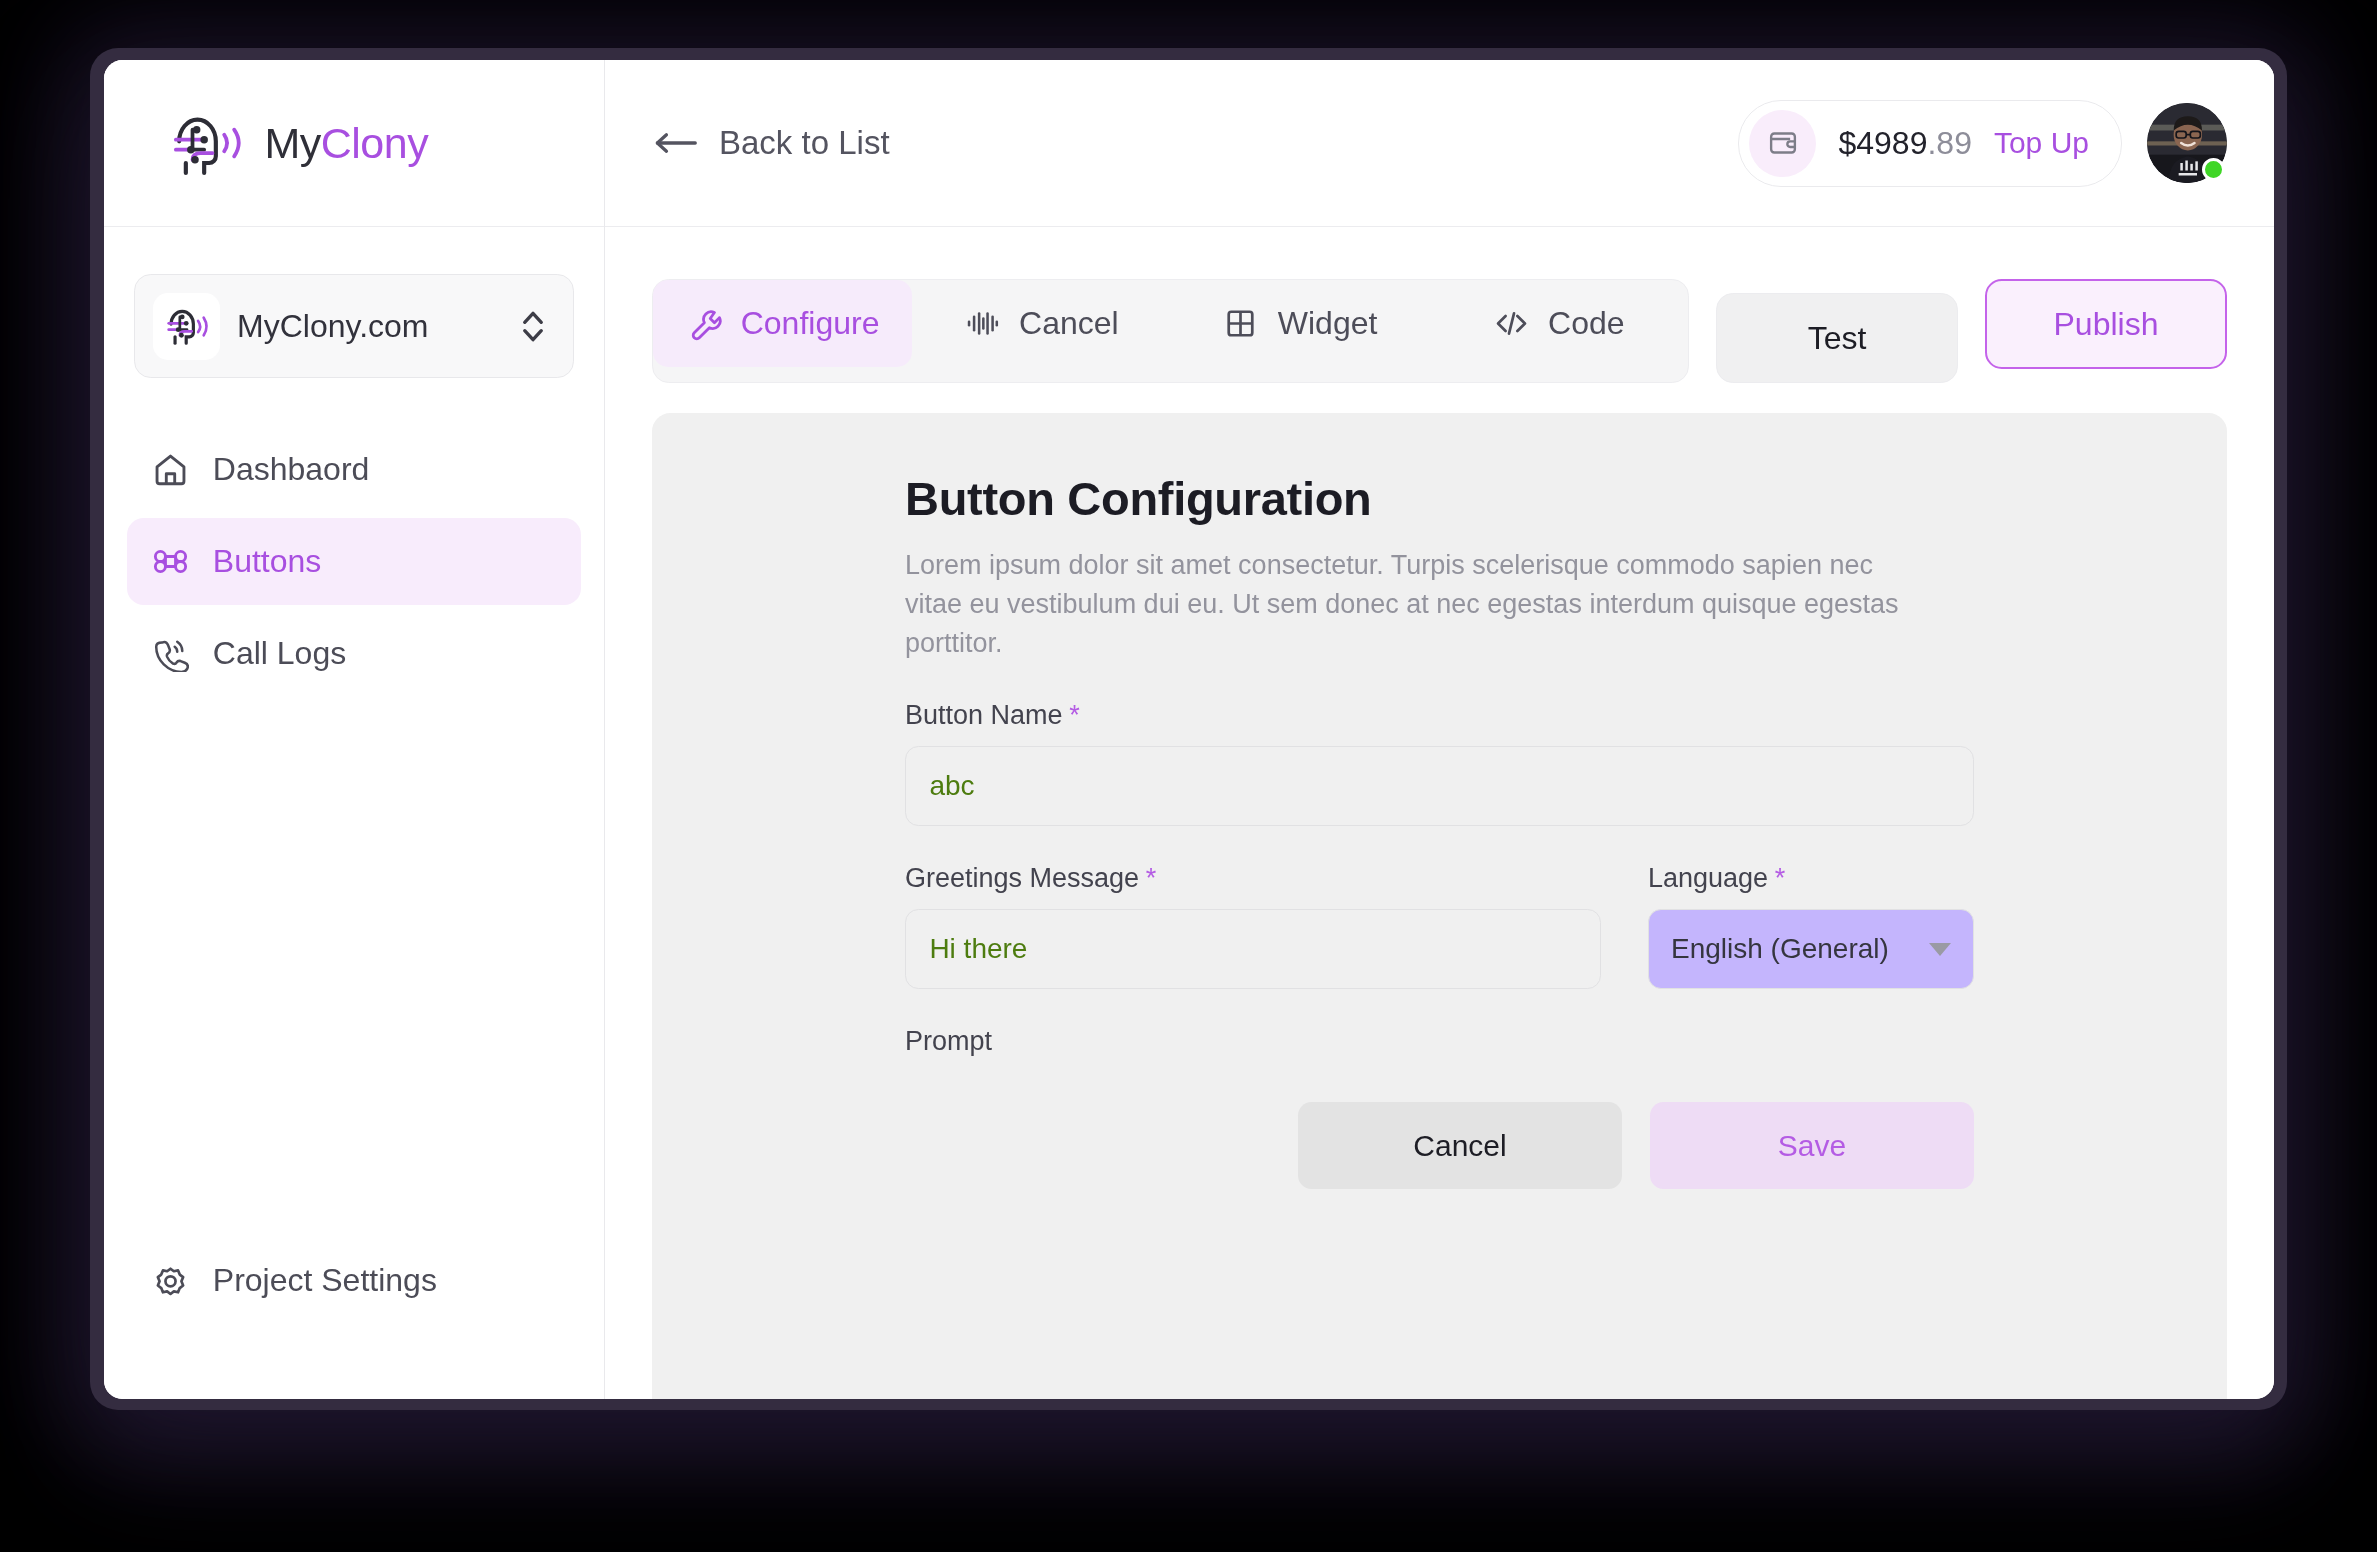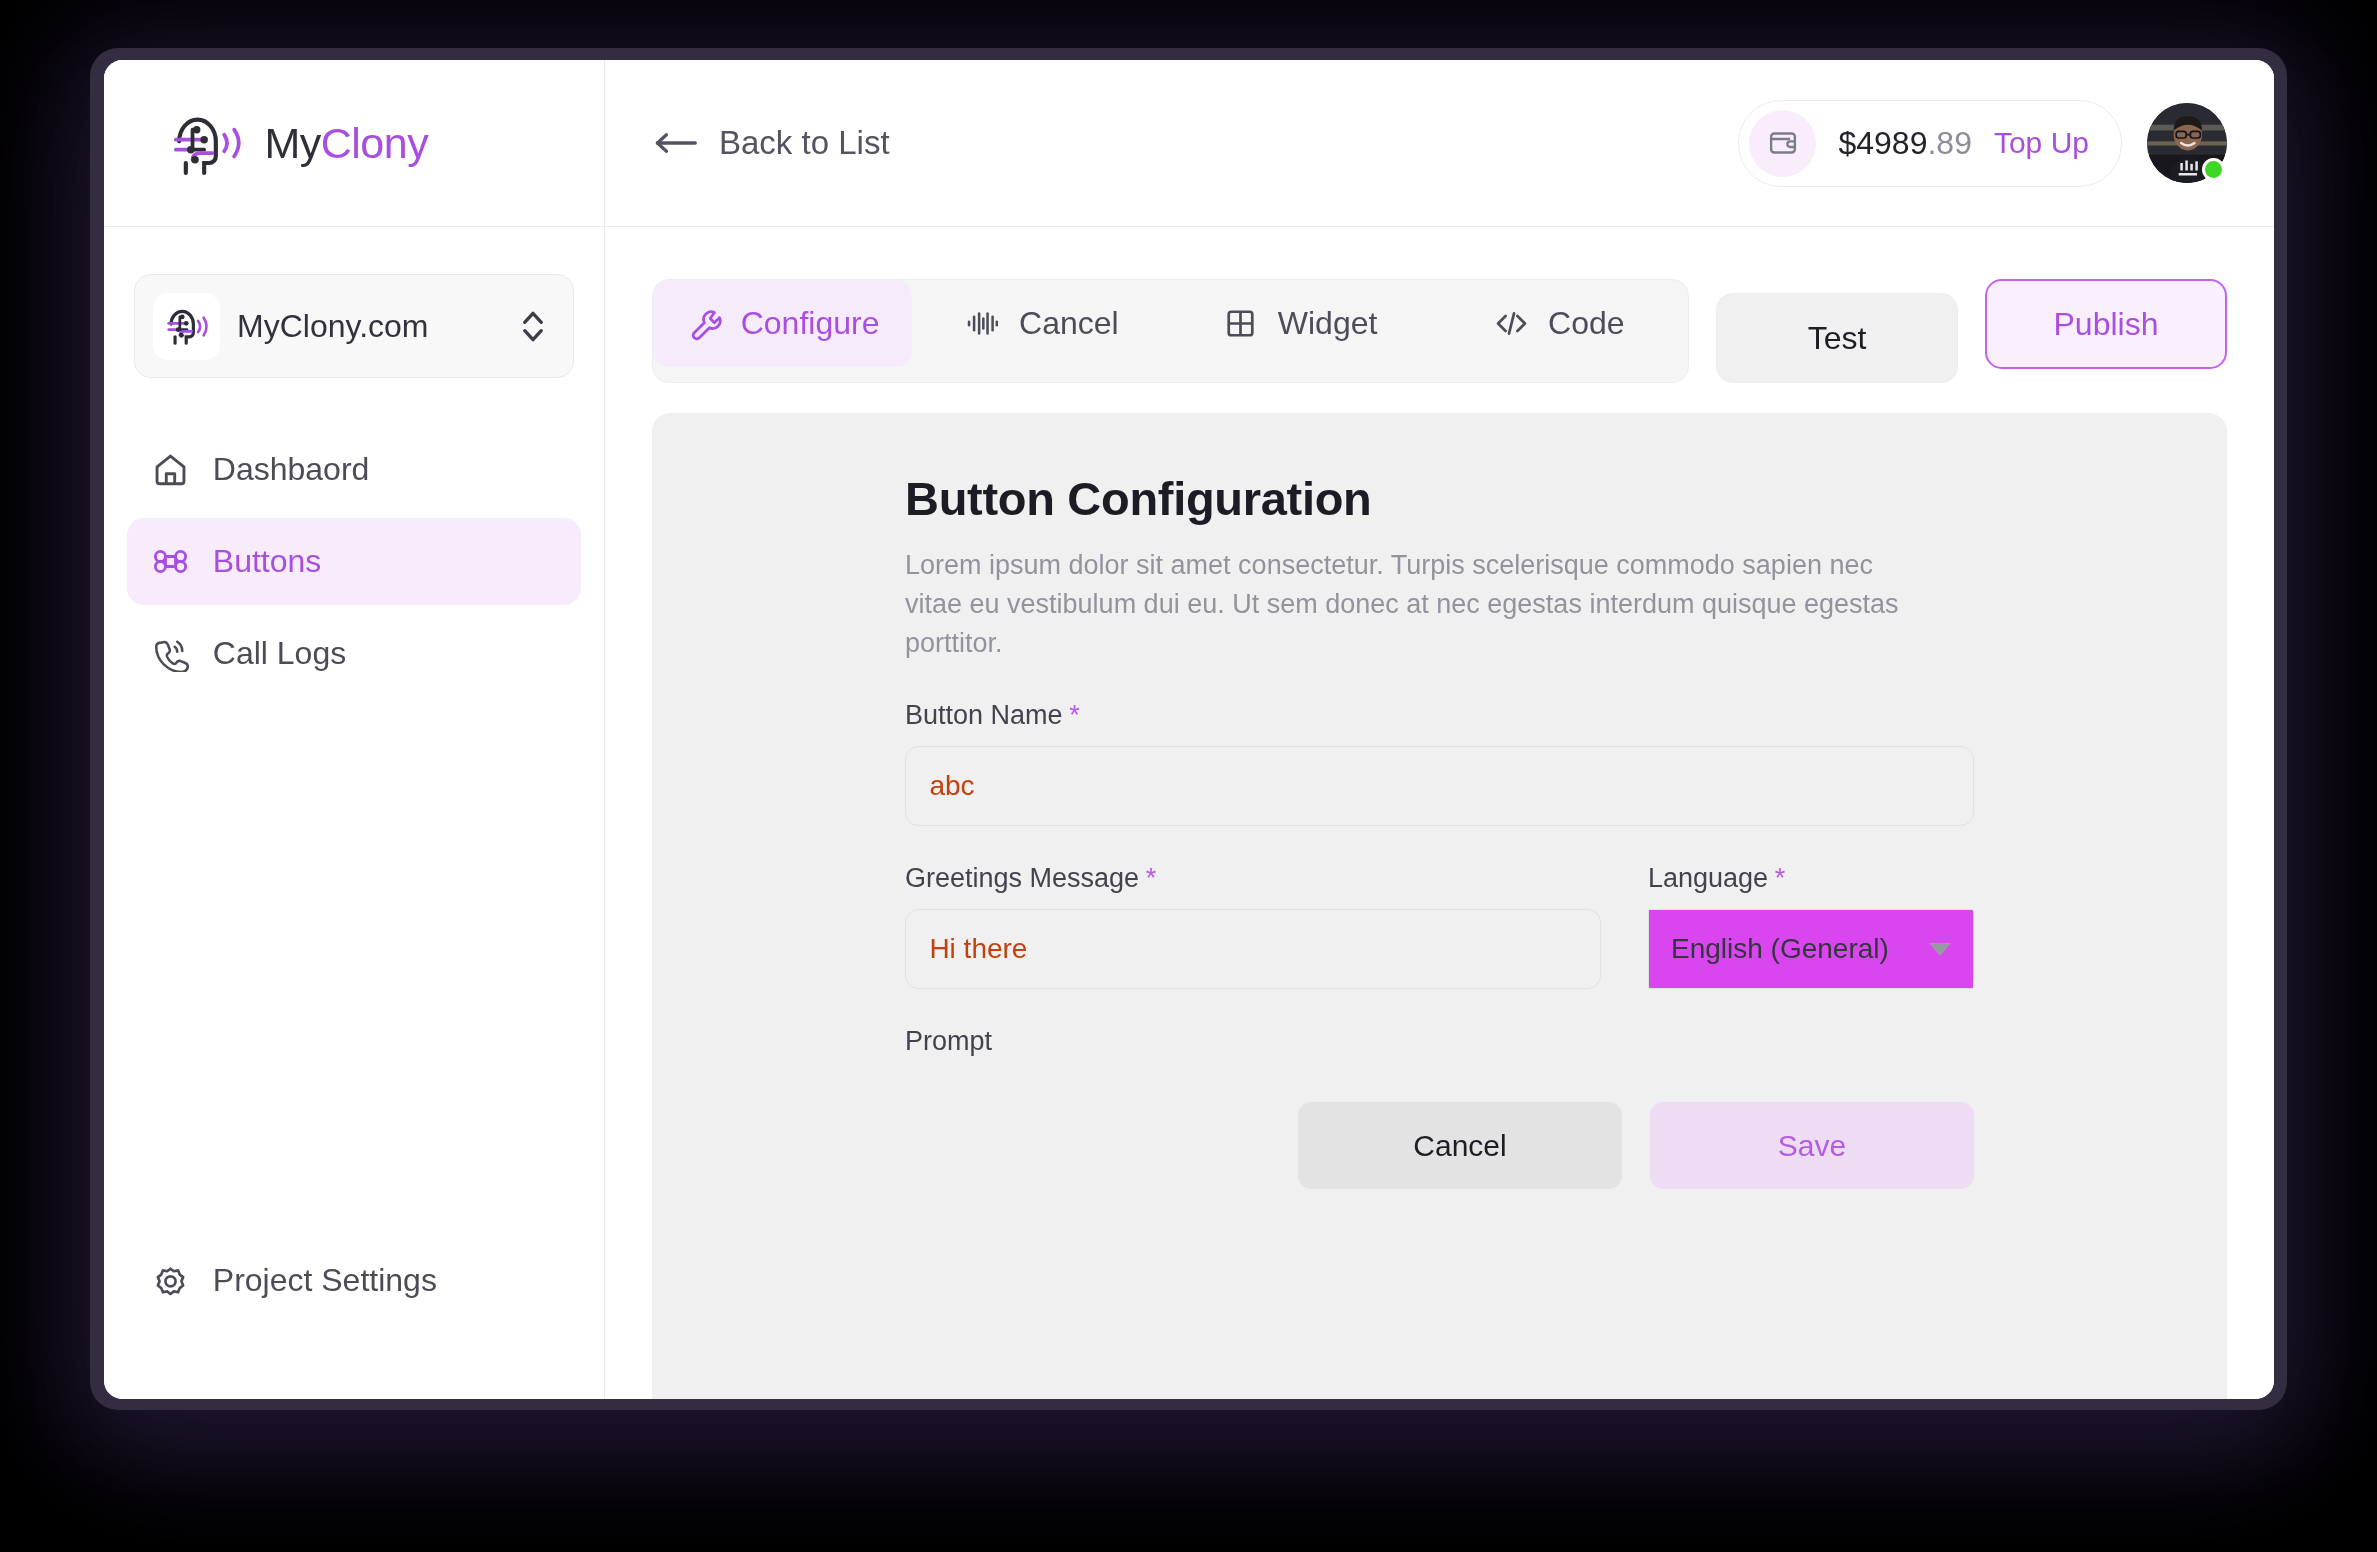--- a/index.html
+++ b/index.html
@@ -311,41 +311,41 @@
   .req { color: #b45ce4; font-size: 27px; }
 
   .text-input {
     width: 100%;
     height: 80px;
     background: #f0f0f0;
     border: 1.7px solid #e1e1e3;
     border-radius: 13.4px;
     padding: 0 23.4px;
     font-size: 28px;
-    color: #c2410c;
+    color: #4d7c0f;
     font-family: "Liberation Sans", sans-serif;
     outline: none;
   }
 
   .row-two {
     display: flex;
     gap: 47px;
     margin-top: 37px;
     align-items: flex-start;
   }
   .col-greet { flex: 1 1 693px; min-width: 0; }
   .col-lang { flex: 0 0 326px; }
 
   .select-box {
     position: relative;
     width: 100%;
     height: 80px;
-    background: #d946ef;
+    background: #c4b5fd;
     border: 1.7px solid #e1e1e3;
-    border-radius: 2px;
+    border-radius: 13px;
     display: flex;
     align-items: center;
     padding: 0 22px;
     cursor: pointer;
   }
   .select-value { font-size: 28px; color: #35353f; white-space: nowrap; }
   .select-caret {
     margin-left: auto;
     width: 0; height: 0;
     border-left: 11.7px solid transparent;

